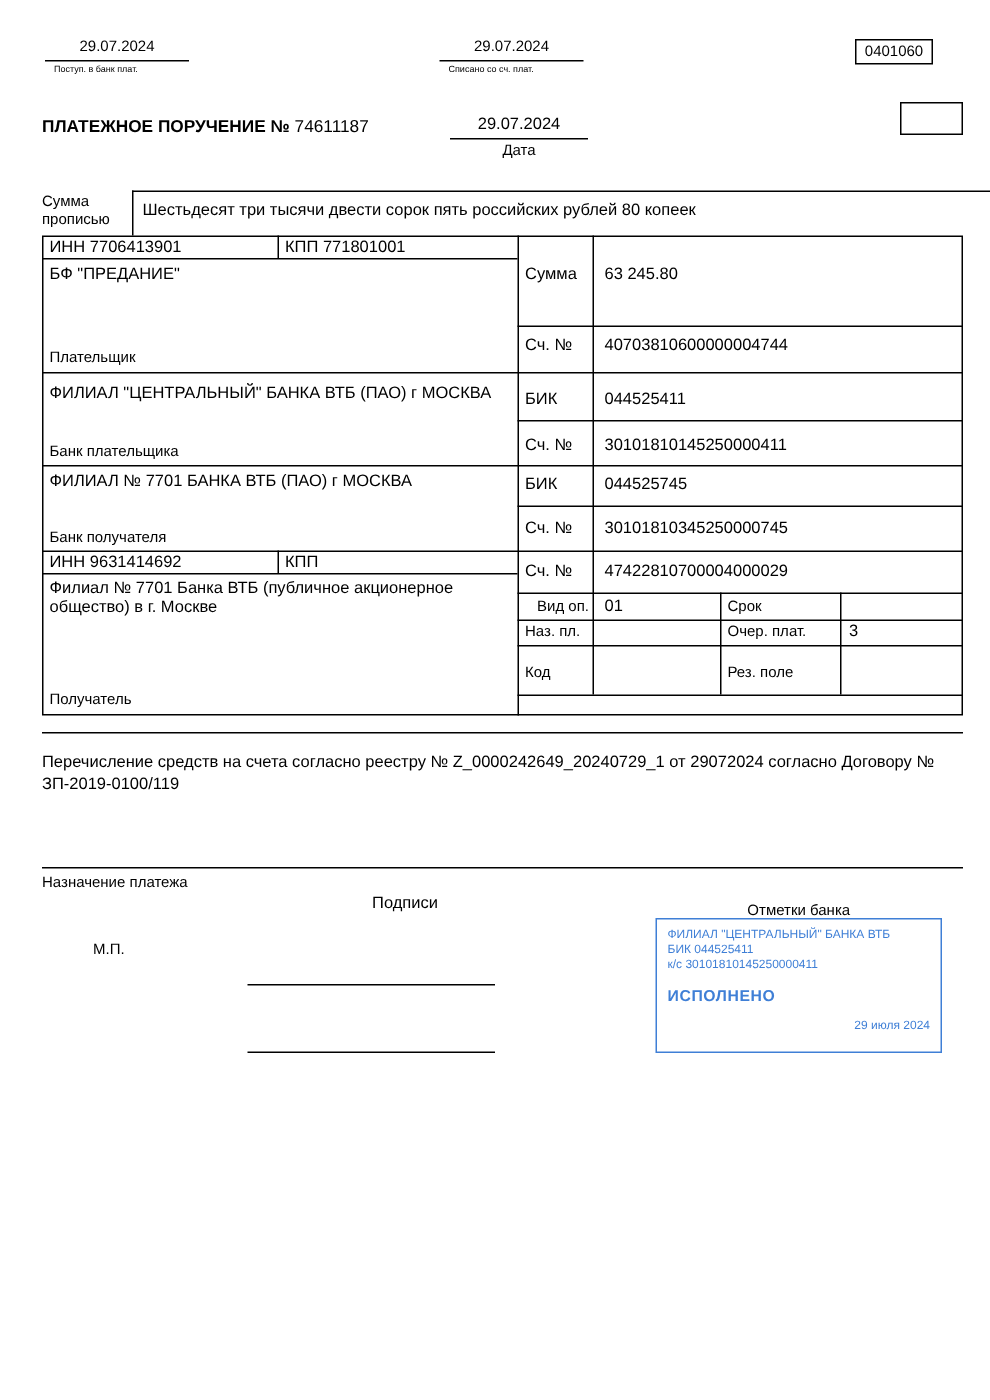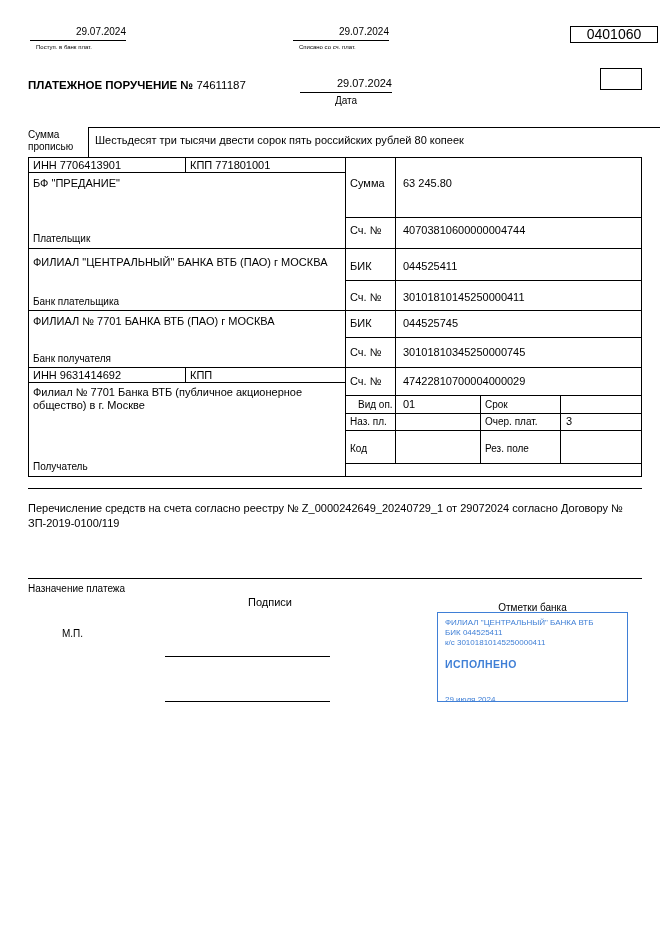--- a/index.html
+++ b/index.html
@@ -5,44 +5,44 @@
   * { margin:0; padding:0; box-sizing:border-box; }
   html,body { background:#fff; }
   .page { position:relative; width:660px; height:933px; background:#fff;
           font-family:"Liberation Sans","DejaVu Sans",sans-serif; color:#000; overflow:hidden; }
   .abs { position:absolute; }
   .t  { font-size:11px;  line-height:13px; }
   .ts { font-size:10px;  line-height:12px; }
   .tt { font-size:6px;   line-height:8px;  }
   .b  { font-weight:bold;text-align:center; }
   .ctr{ text-align:center; }
-  .ubl{ border-bottom:1px solid #000; padding-bottom:2px;text-align:right; }
+  .ubl{ border-bottom:1px solid #000; padding-bottom:2px; }
   .box{ border:1px solid #000; }
   .nob{ border-bottom:none; }
   .hl { position:absolute; height:1px; background:#000; }
   .vl { position:absolute; width:1px;  background:#000; }
   .stamp { border:1px solid var(--stamp-color,#3f7fd6); color:var(--stamp-color,#3f7fd6);
            padding:5px 7px; font-size:8px; line-height:10px; }
   .stamp-status { font-weight:bold; font-size:10.5px; line-height:12px; margin-top:10px; letter-spacing:.4px; }
-  .stamp-date   { margin-top:25px; }
+  .stamp-date   { margin-top:9px;text-align:right; }
 </style>
 </head>
 <body>
 
 <div class="page">
 
   <div class="abs" style="left:30px;top:26px;width:96px">
     <div class="ts ctr ubl">29.07.2024</div>
     <div class="tt" style="padding:2px 0 0 6px">Поступ. в банк плат.</div>
   </div>
   <div class="abs" style="left:293px;top:26px;width:96px">
     <div class="ts ctr ubl">29.07.2024</div>
     <div class="tt" style="padding:2px 0 0 6px">Списано со сч. плат.</div>
   </div>
-  <div class="abs box ctr" style="left:570px;top:26px;width:88px;height:17px;line-height:15px;font-size:14px">
+  <div class="abs box ctr" style="left:570px;top:26px;width:52px;height:17px;line-height:15px;font-size:10px">
     <span>0401060</span>
   </div>
 
   <div class="abs" style="left:28px;top:79px;font-size:11.5px;line-height:13px">
     <span class="b">ПЛАТЕЖНОЕ ПОРУЧЕНИЕ №</span>
     <span>74611187</span>
   </div>
   <div class="abs" style="left:300px;top:77px;width:92px">
     <div class="t ctr ubl">29.07.2024</div>
     <div class="ts ctr" style="padding-top:2px">Дата</div>

